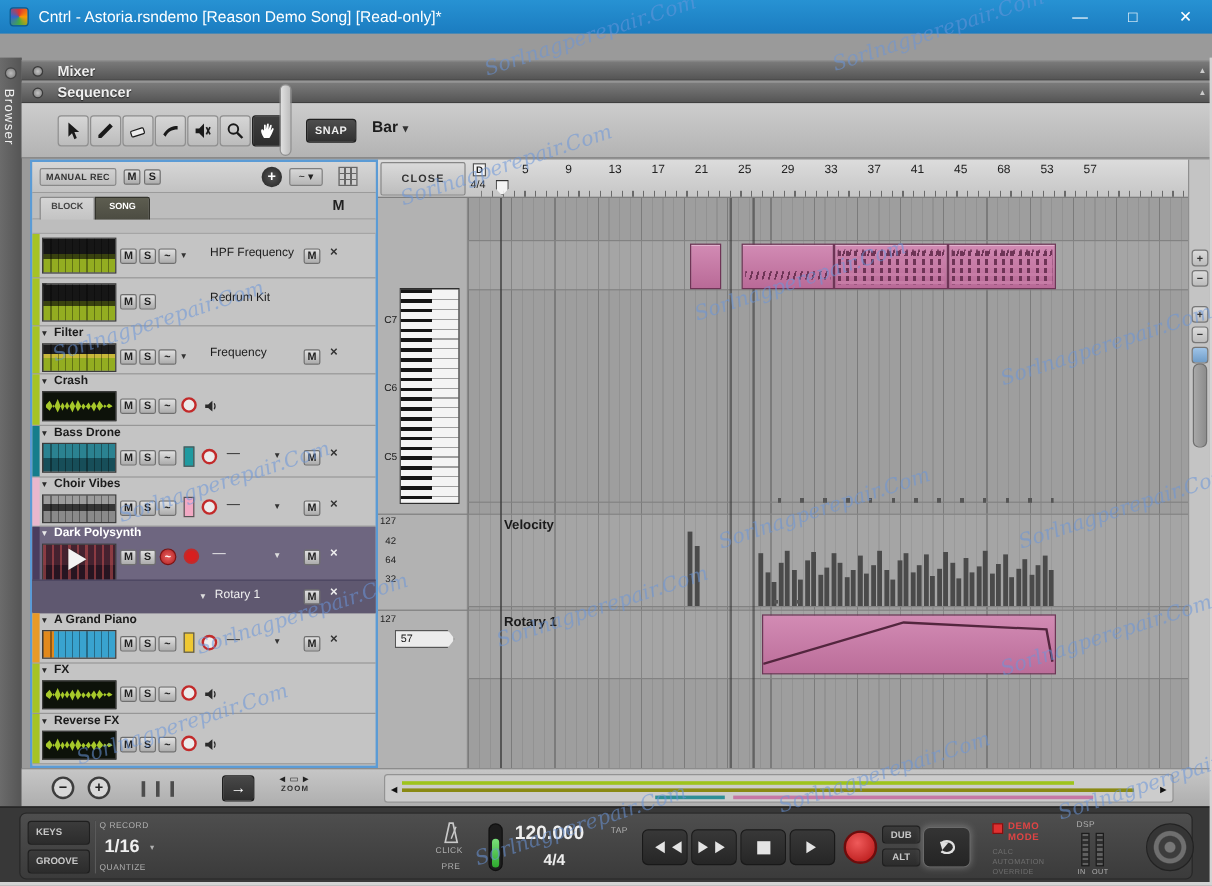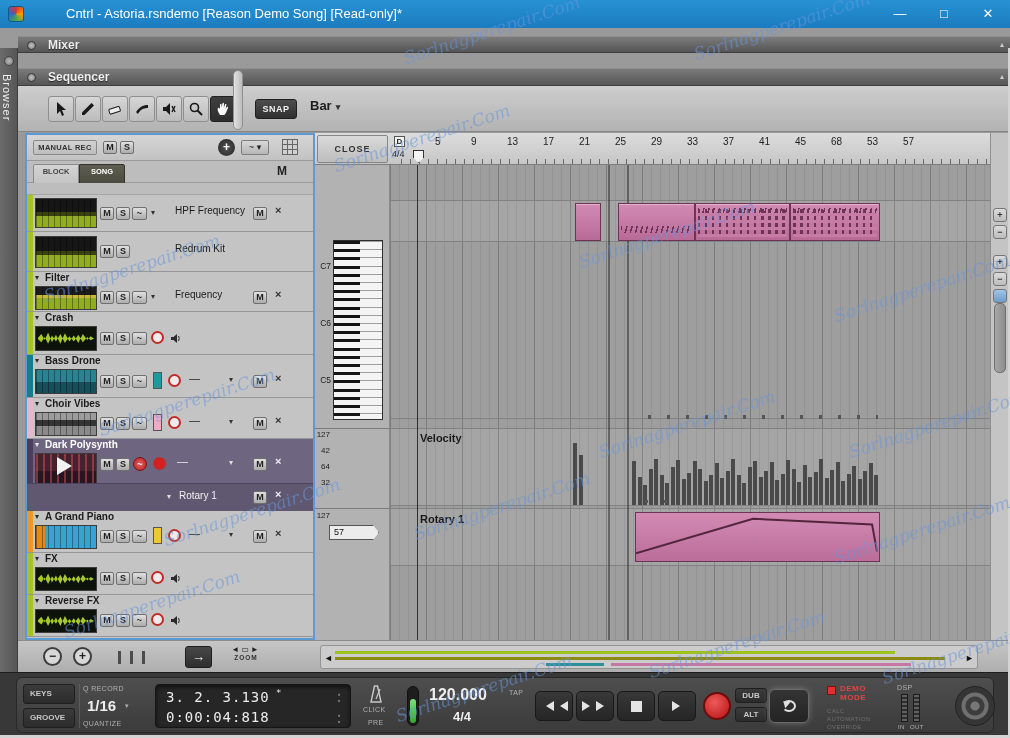--- a/index.html
+++ b/index.html
@@ -10,21 +10,21 @@
 
   
   .wm { position:absolute; z-index:60; font-family:"DejaVu Serif", serif; font-style:italic;
         font-size:17px; color:rgba(105,150,218,.55); transform:rotate(-18deg);
         white-space:nowrap; pointer-events:none; }
 
   
   .titlebar { left:0; top:0; width:1010px; height:28px; background:linear-gradient(#2792d3,#1b7cc0); }
   .appicon { left:8px; top:6px; width:16px; height:16px; border-radius:3px;
              background:conic-gradient(#d33,#f90,#4a4,#36c,#d33); border:1px solid #0d5a8c; }
-  .title-text { left:32px; top:0; height:28px; line-height:28px; color:#fff; font-size:13px;margin-left:34px; }
+  .title-text { left:32px; top:0; height:28px; line-height:28px; color:#fff; font-size:13px; }
   .winbtn { top:0; width:44px; height:28px; line-height:28px; text-align:center; color:#fff; font-size:13px; }
   .menubar { left:0; top:28px; width:1010px; height:20px; background:#f2f2f2; border-bottom:1px solid #d8d8d8; display:flex; }
   .menuitem { padding:0 8px; font-size:13px; line-height:20px; color:#111; }
 
   
   .browser-strip { left:0; top:48px; width:18px; height:624px; background:linear-gradient(90deg,#6b6b6b,#565656); border-right:1px solid #3e3e3e; }
   .browser-fold { left:4px; top:8px; width:10px; height:10px; border-radius:50%; background:radial-gradient(#bbb,#777); border:1px solid #444; }
   .browser-label { left:1px; top:26px; writing-mode:vertical-rl; color:#f0f0f0; font-size:11px; letter-spacing:1px; }
 
   
@@ -218,21 +218,21 @@
     <div class="a winbtn" style="right:44px">□</div>
     <div class="a winbtn" style="right:0">✕</div>
   </div>
 
 
   <div class="a browser-strip">
     <div class="a browser-fold"></div>
     <div class="a browser-label">Browser</div>
   </div>
 
-  <div class="a rackbar" style="top:36px">
+  <div class="a rackbar" style="top:50px">
     <span class="fold"></span>
     <span class="lbl">Mixer</span>
     <span class="mini">▴</span>
   </div>
   <div class="a rackbar" style="top:68px;height:18px">
     <span class="fold"></span>
     <span class="lbl">Sequencer</span>
     <span class="mini">▴</span>
   </div>
 
@@ -625,29 +625,20 @@
     <div class="tp-inner">
       <div class="tbtn" style="left:6px;top:6px;width:52px;height:20px;line-height:18px;padding-left:6px">KEYS</div>
       <div class="tbtn" style="left:6px;top:30px;width:52px;height:20px;line-height:18px;padding-left:6px">GROOVE</div>
       <div class="vsep" style="left:62px"></div>
 
       <span class="tlabel" style="left:66px;top:7px">Q RECORD</span>
       <span class="tbig" style="left:70px;top:19px;font-size:15px">1/16</span>
       <span class="tlabel" style="left:108px;top:24px">▾</span>
       <span class="tlabel" style="left:66px;top:42px">QUANTIZE</span>
 
-      <div class="display">
-        <span class="dline" style="top:4px">3. 2. 3.130</span>
-        <span class="a" style="left:120px;top:3px;font-size:9px">*</span>
-        <span class="dstep" style="top:6px">▴</span>
-        <span class="dstep" style="top:13px">▾</span>
-        <span class="dline" style="top:24px">0:00:04:818</span>
-        <span class="dstep" style="top:27px">▴</span>
-        <span class="dstep" style="top:34px">▾</span>
-      </div>
 
       <svg class="a" style="left:352px;top:7px" width="14" height="18" viewBox="0 0 14 18">
         <path d="M2 17 L5.5 1 L8.5 1 L12 17 Z" fill="none" stroke="#c8c8c8" stroke-width="1.4"></path>
         <line x1="7" y1="14" x2="11" y2="4" stroke="#c8c8c8" stroke-width="1.2"></line>
       </svg>
       <span class="tlabel" style="left:346px;top:28px">CLICK</span>
       <span class="tlabel" style="left:351px;top:41px">PRE</span>
 
       <div class="meter">
           <i></i>

